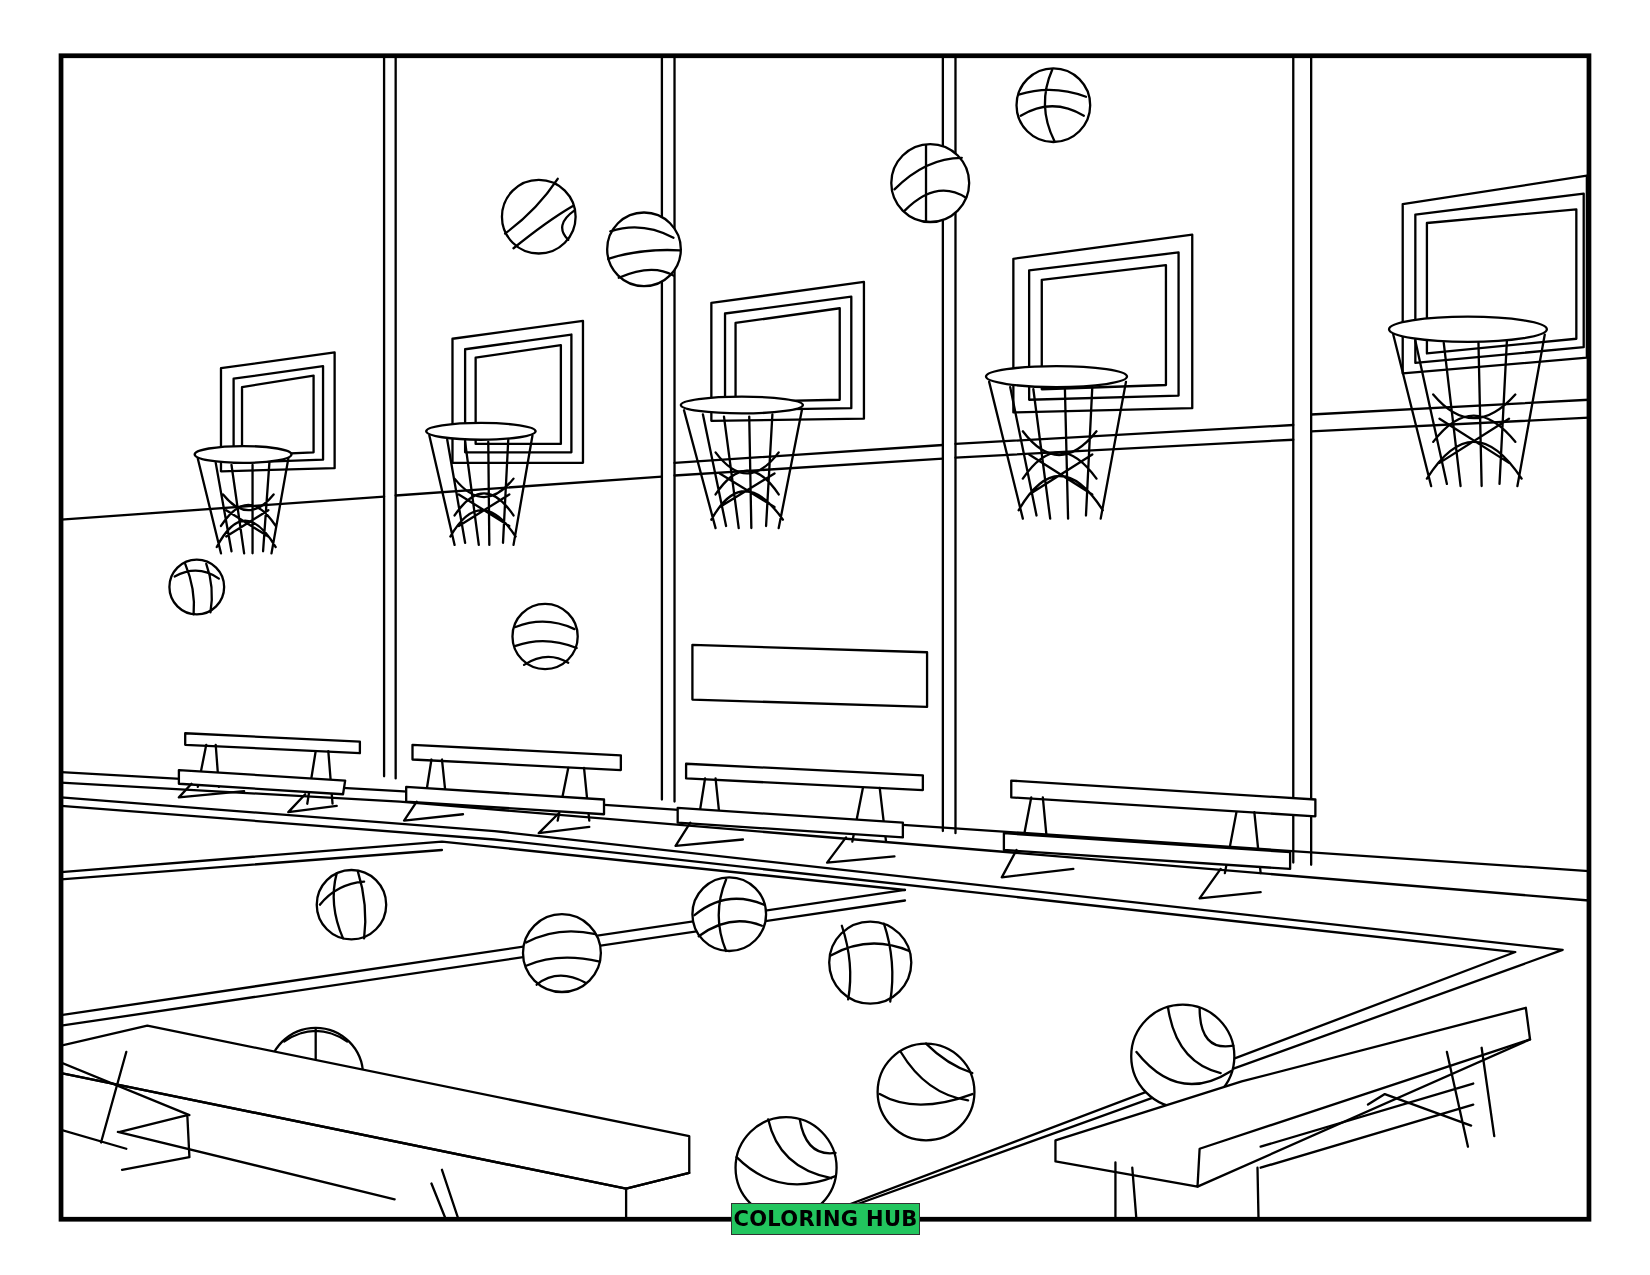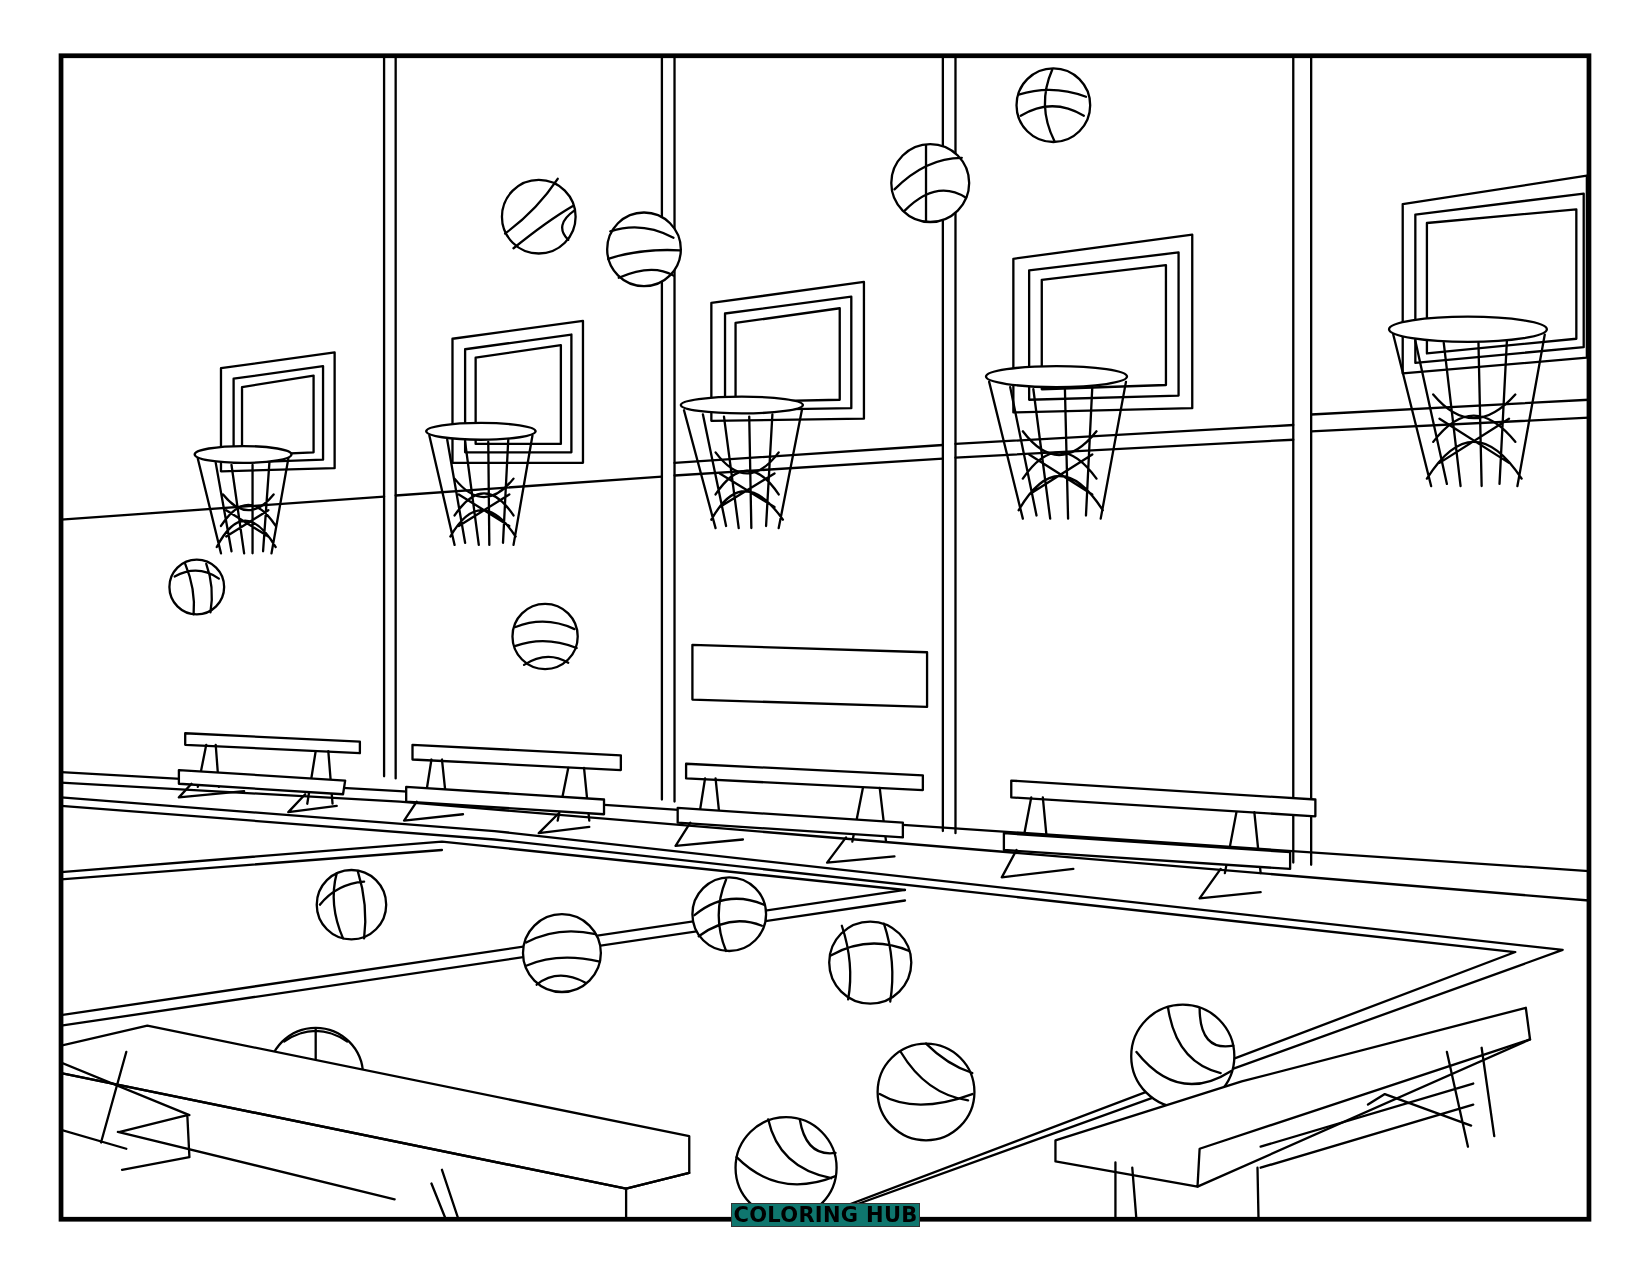--- a/index.html
+++ b/index.html
@@ -2,22 +2,22 @@
 <html><head>
 <meta charset="utf-8">
 <style>
   html, body { margin:0; padding:0; background:#ffffff; }
   body { width:1650px; height:1275px; position:relative; overflow:hidden; }
   #art { position:absolute; left:0; top:0; width:1650px; height:1275px; }
   .ln { fill:none; stroke:#000; stroke-width:2.2; stroke-linejoin:round; stroke-linecap:round; }
   .lnw { fill:#fff; stroke:#000; stroke-width:2.2; stroke-linejoin:round; }
   .thick { fill:none; stroke:#000; stroke-width:4.5; }
   .brand-box {
-    position:absolute; left:731px; top:1203px; width:189px; height:24px;
-    background:#0f766e; border:1.5px solid #333; box-sizing:border-box;
+    position:absolute; left:731px; top:1203px; width:189px; height:32px;
+    background:#22c55e; border:1.5px solid #333; box-sizing:border-box;
     display:flex; align-items:center; justify-content:center;
     font-family:"DejaVu Sans", sans-serif; font-weight:bold; font-size:21px;
     color:#000; letter-spacing:0.3px;
   }
 </style>
 </head>
 <body>
 
 <svg id="art" viewBox="0 0 1568 1212" preserveAspectRatio="none" xmlns="http://www.w3.org/2000/svg">
   <defs>

